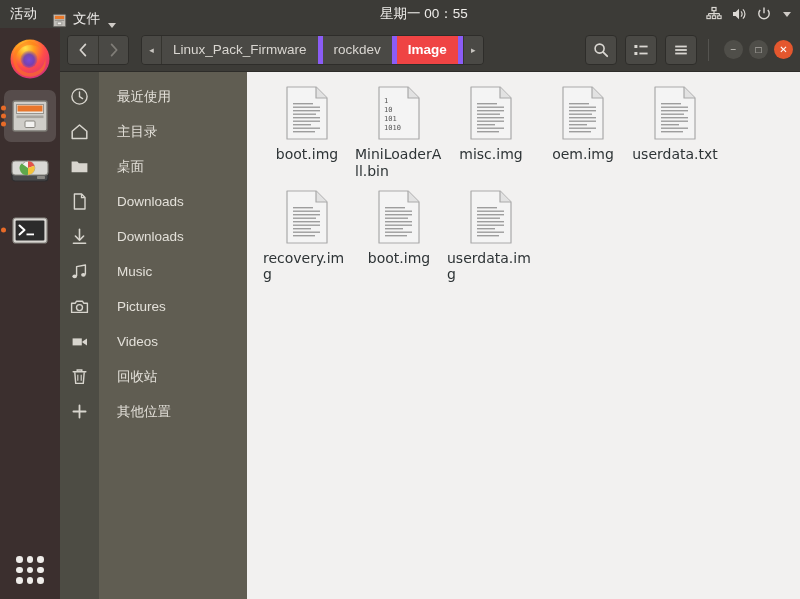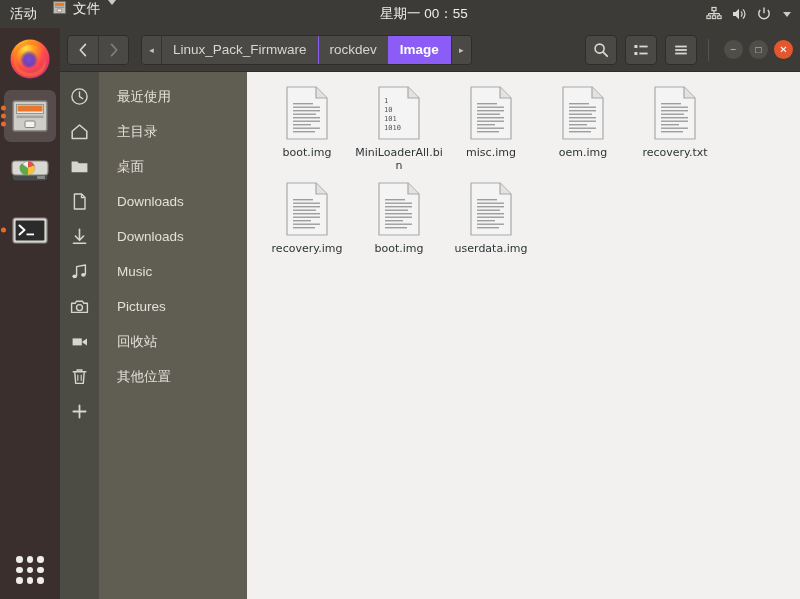--- a/index.html
+++ b/index.html
@@ -23,21 +23,21 @@
     display: flex; align-items: center;
     color: #E8E6E3;
     font-size: 13px;
   }
   .tb-activities {
     padding: 0 9px 0 10px; height: 28px;
     display: flex; align-items: center;
     font-size: 13.5px; color: #EDEBE9;
   }
   .tb-app {
-    display: flex; align-items: flex-start; gap: 6px;
+    display: flex; align-items: flex-end; gap: 6px;
     padding: 0 6px; height: 28px;
     font-size: 13.5px; color: #EDEBE9;
   }
   .tb-caret {
     width: 0; height: 0;
     border-left: 4px solid transparent;
     border-right: 4px solid transparent;
     border-top: 5px solid #CFCBC6;
     margin-left: 2px;
   }
@@ -139,25 +139,25 @@
     display: flex; align-items: center; justify-content: center;
     color: #C8C5C0; font-size: 9px;
     border-right: 1px solid #35342F;
   }
   .crumb-arrow.right { border-right: none; border-left: 1px solid #35342F; }
   .crumb {
     height: 28px; padding: 4px 11px;
     background: #4A4945;
     display: flex; align-items: center;
     color: #D9D6D1; font-size: 13.5px;
-    border-right: 1px solid #8b5cf6;
+    border-right: 5px solid #8b5cf6;
     white-space: nowrap;
   }
   .crumb.active {
-    background: #8b5cf6; color: #FFFFFF; font-weight: bold;
+    background: #ef4444; color: #FFFFFF; font-weight: bold;
   }
   .hb-right {
     margin-left: auto; display: flex; align-items: center; gap: 8px;
   }
   .hb-btn {
     width: 32px; height: 30px;
     background: #4A4945;
     border: 1px solid #2E2D2A;
     border-radius: 4px;
     display: flex; align-items: center; justify-content: center;
@@ -215,22 +215,22 @@
     overflow: hidden;
   }
   .file-item {
     width: 92px;
     padding: 4px 2px 6px 2px;
     display: flex; flex-direction: column; align-items: center;
     border-radius: 4px;
   }
   .file-icon { width: 44px; height: 54px; margin-bottom: 6px; }
   .file-name {
-    font-size: 11px; color: #2E3436;
-    text-align: center; line-height: 1.2;
+    font-size: 14px; color: #2E3436;
+    text-align: left; line-height: 1.2;
     word-break: break-word;
     font-family: "DejaVu Sans", "Liberation Sans", sans-serif;
   }
 </style>
 </head>
 <body>
 
 <div id="screen">
 
   <div id="topbar">
@@ -487,20 +487,21 @@
         </div>
 
         <div id="side-labels">
           <div class="side-label">最近使用</div>
           <div class="side-label">主目录</div>
           <div class="side-label">桌面</div>
           <div class="side-label">Downloads</div>
           <div class="side-label">Downloads</div>
           <div class="side-label">Music</div>
           <div class="side-label">Pictures</div>
+          <div class="side-label">Videos</div>
           <div class="side-label">回收站</div>
           <div class="side-label">其他位置</div>
         </div>
       </div>
 
       <div id="filearea">
 
         <div class="file-item">
           <svg class="file-icon" viewBox="0 0 44 54">
             <path d="M2 1 H31 L42 12 V53 H2 Z" fill="#F4F4F4" stroke="#A9A9A9" stroke-width="1.2" stroke-linejoin="round"></path>
@@ -579,21 +580,21 @@
                 <rect x="8" y="20.5" width="27" height="1.4"></rect>
               <rect x="8" y="24" width="27" height="1.4"></rect>
                 <rect x="8" y="27.5" width="23" height="1.4"></rect>
               <rect x="8" y="31" width="27" height="1.4"></rect>
                 <rect x="8" y="34.5" width="27" height="1.4"></rect>
               <rect x="8" y="38" width="18" height="1.4"></rect>
                 <rect x="8" y="41.5" width="27" height="1.4"></rect>
               <rect x="8" y="45" width="22" height="1.4"></rect>
             </g>
           </svg>
-          <div class="file-name">recovery.txt</div>
+          <div class="file-name">userdata.txt</div>
         </div>
 
         <div class="file-item">
           <svg class="file-icon" viewBox="0 0 44 54">
             <path d="M2 1 H31 L42 12 V53 H2 Z" fill="#F4F4F4" stroke="#A9A9A9" stroke-width="1.2" stroke-linejoin="round"></path>
             <path d="M31 1 V12 H42" fill="#E2E2E2" stroke="#A9A9A9" stroke-width="1.2" stroke-linejoin="round"></path>
             <g fill="#9D9D9D">
               <rect x="8" y="17" width="20" height="1.4"></rect>
                 <rect x="8" y="20.5" width="27" height="1.4"></rect>
               <rect x="8" y="24" width="27" height="1.4"></rect>

